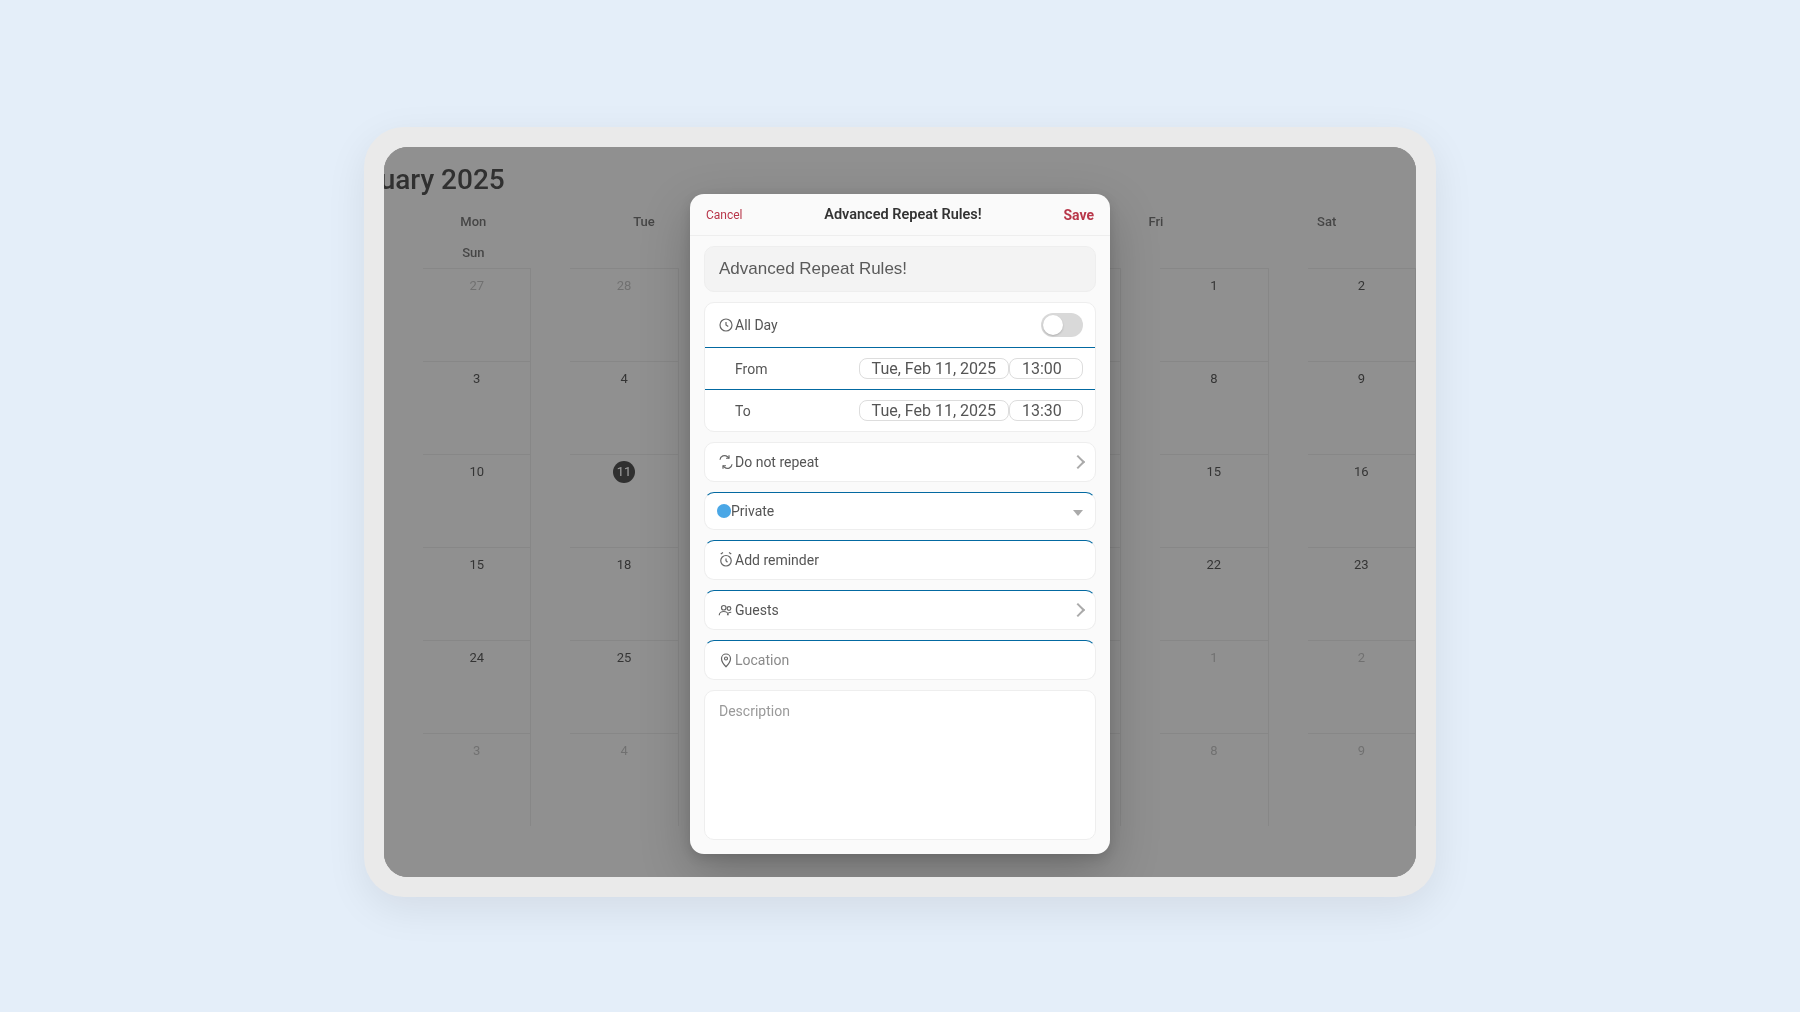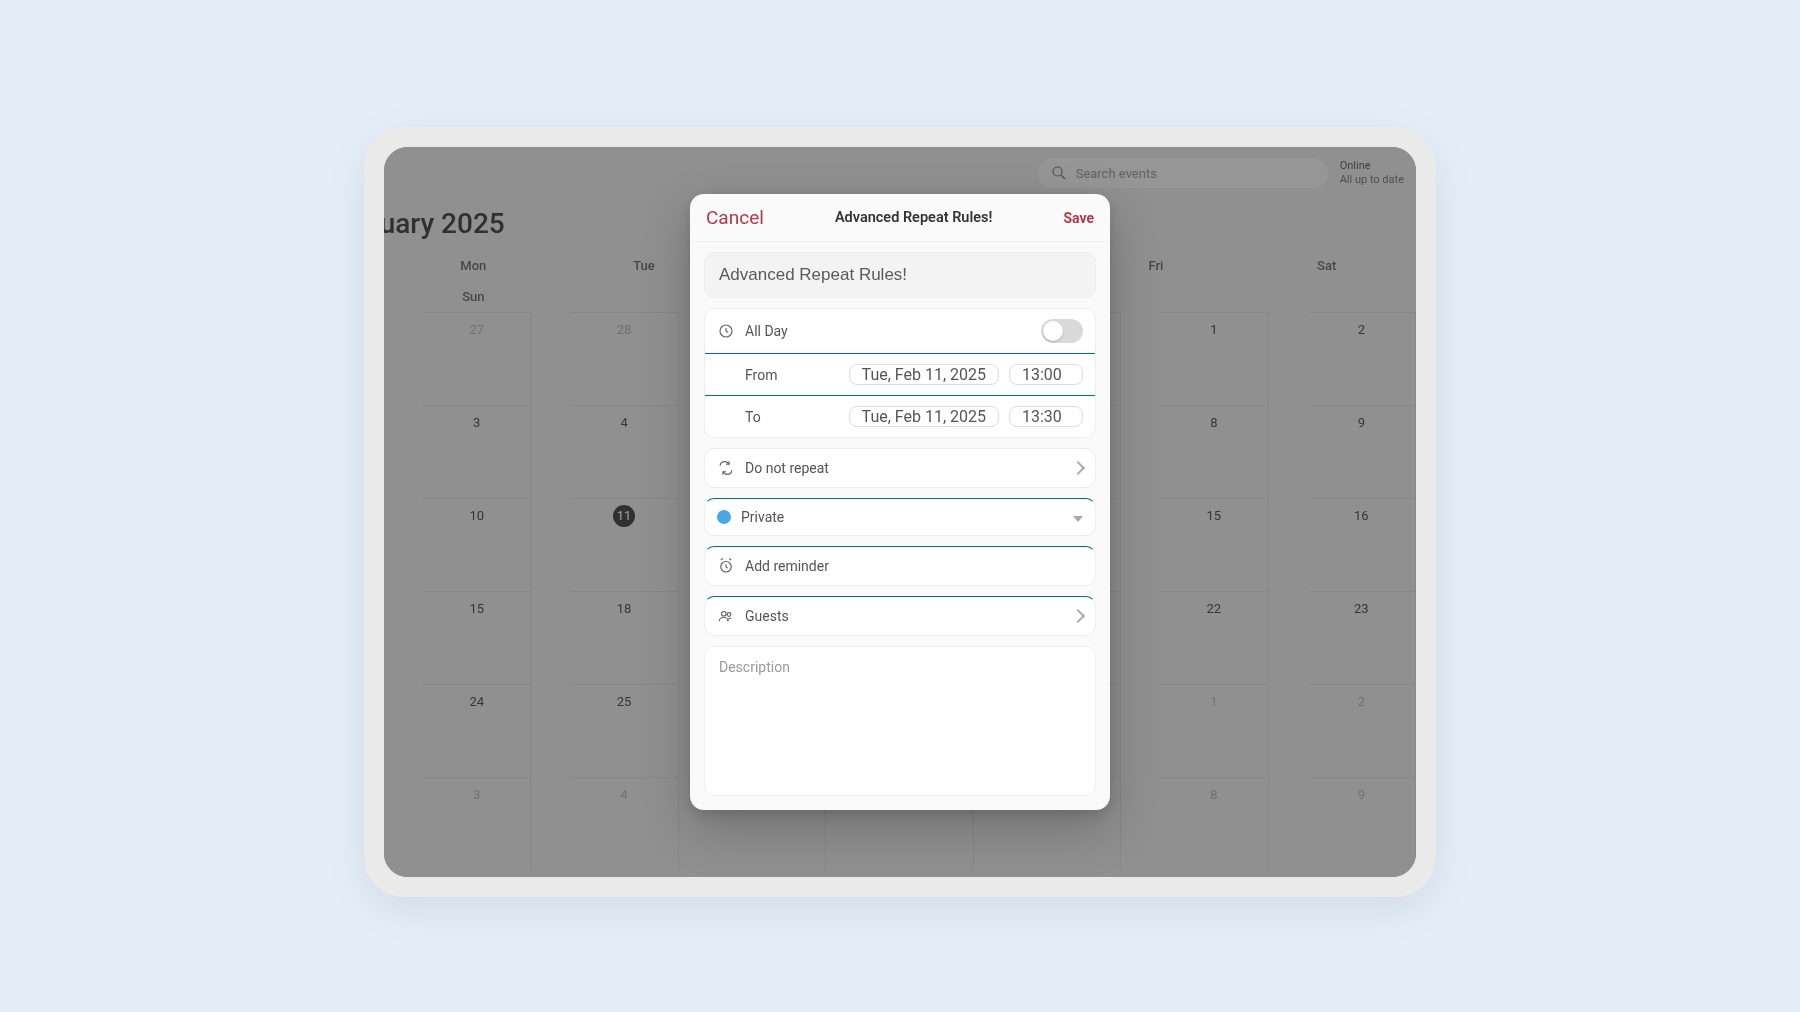--- a/index.html
+++ b/index.html
@@ -91,21 +91,21 @@
     box-shadow: 0 18px 50px rgba(0,0,0,0.22), 0 4px 12px rgba(0,0,0,0.12);
     overflow:hidden;
     font-size:14px;
     color:#333;
   }
   .modal-header {
     display:flex; align-items:center; justify-content:space-between;
     padding: 12px 16px;
     border-bottom:1px solid #eee;
   }
-  .mh-cancel { color:#b8374a; font-size:19px; cursor:pointer; }
+  .mh-cancel { color:#b8374a; font-size:12px; cursor:pointer; }
   .mh-title  { color:#333; font-weight:600; font-size:14.5px; }
   .mh-save   { color:#b8374a; font-weight:700; font-size:14px; cursor:pointer; }
 
   .modal-body { padding: 10px 14px 14px 14px; display:flex; flex-direction:column; gap:10px; }
 
   .card {
     background:#fff;
     border:1px solid #eee;
     border-radius:10px;
   }
@@ -114,21 +114,21 @@
     width:100%;
     background:#f3f3f3;
     border:1px solid #eee;
     border-radius:10px;
     padding:12px 14px;
     font-size:17px;
     color:#5a5a5a;
     font-weight:500;
   }
 
-  .row { display:flex; align-items:center; padding:10px 12px; gap:10px; }
+  .row { display:flex; align-items:center; padding:10px 12px; }
   .row + .row { border-top:1px solid #0369a1; }
   .row .label { flex:0 0 auto; color:#555; }
   .row .grow  { flex:1; }
   .row .muted { color:#8a8a8a; }
 
   .toggle {
     width:42px; height:24px; background:#d9d9d9; border-radius:12px;
     position:relative; cursor:pointer;
   }
   .toggle::after {
@@ -165,36 +165,20 @@
     min-height:150px; padding:12px 14px; color:#9a9a9a; font-size:14px;
   }
 </style>
 </head>
 <body>
 
 <div class="tablet">
   <div class="screen">
 
     <div class="cal-app">
-      <div class="cal-top">
-        <div></div>
-        <div class="search-pill">
-          <span class="icon">
-            <svg viewBox="0 0 24 24">
-                <circle cx="10" cy="10" r="6"></circle>
-                <line x1="15" y1="15" x2="20" y2="20"></line>
-              </svg>
-          </span>
-          <span>Search events</span>
-        </div>
-        <div class="status-block">
-          <div class="s1">Online</div>
-          <div>All up to date</div>
-        </div>
-      </div>
       <div class="cal-month">bruary 2025</div>
       <div class="cal-grid">
         <div class="dow-row" id="dow-row">
             <div class="dow">Mon</div>
             <div class="dow">Tue</div>
             <div class="dow">Wed</div>
             <div class="dow">Thu</div>
             <div class="dow">Fri</div>
             <div class="dow">Sat</div>
             <div class="dow">Sun</div>
@@ -322,20 +306,29 @@
                 <circle cx="9" cy="9" r="3"></circle>
                 <circle cx="16" cy="10" r="2.4"></circle>
                 <path d="M3 19c0-3 3-5 6-5s6 2 6 5M14 19c0-2 2-4 5-4"></path>
               </svg>
           </span>
           <span class="label">Guests</span>
           <span class="grow"></span>
           <span class="chevron"></span>
         </div>
 
+        <div class="card row">
+          <span class="icon">
+            <svg viewBox="0 0 24 24">
+                <path d="M12 21s-6-6-6-11a6 6 0 1 1 12 0c0 5-6 11-6 11z"></path>
+                <circle cx="12" cy="10" r="2"></circle>
+              </svg>
+          </span>
+          <span class="muted">Location</span>
+        </div>
 
         <div class="desc-area">
           <span>Description</span>
         </div>
 
       </div>
     </div>
 
   </div>
 </div>

